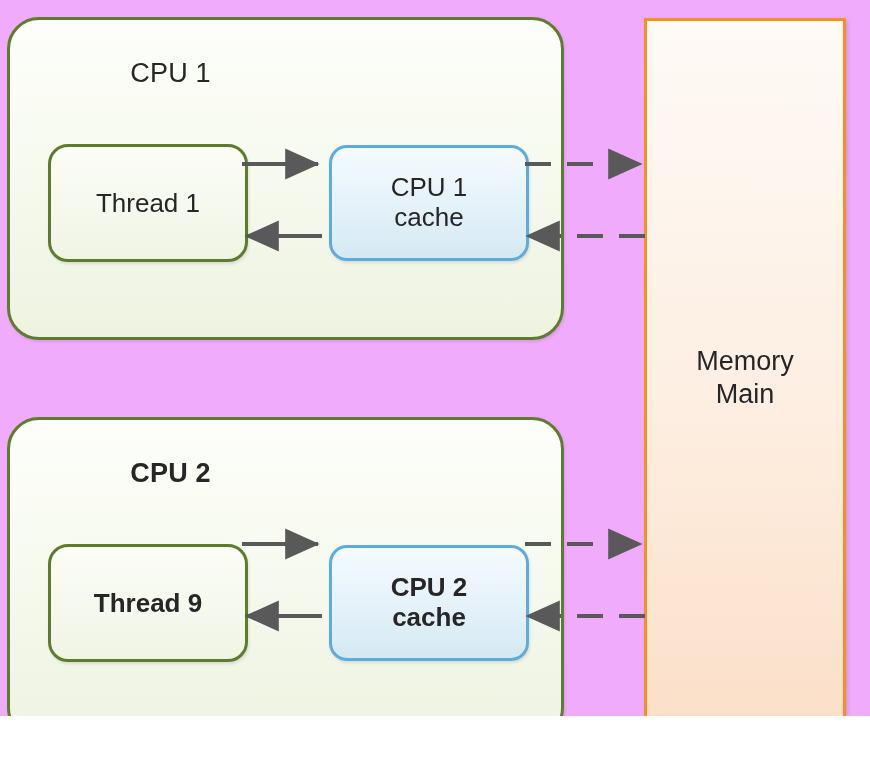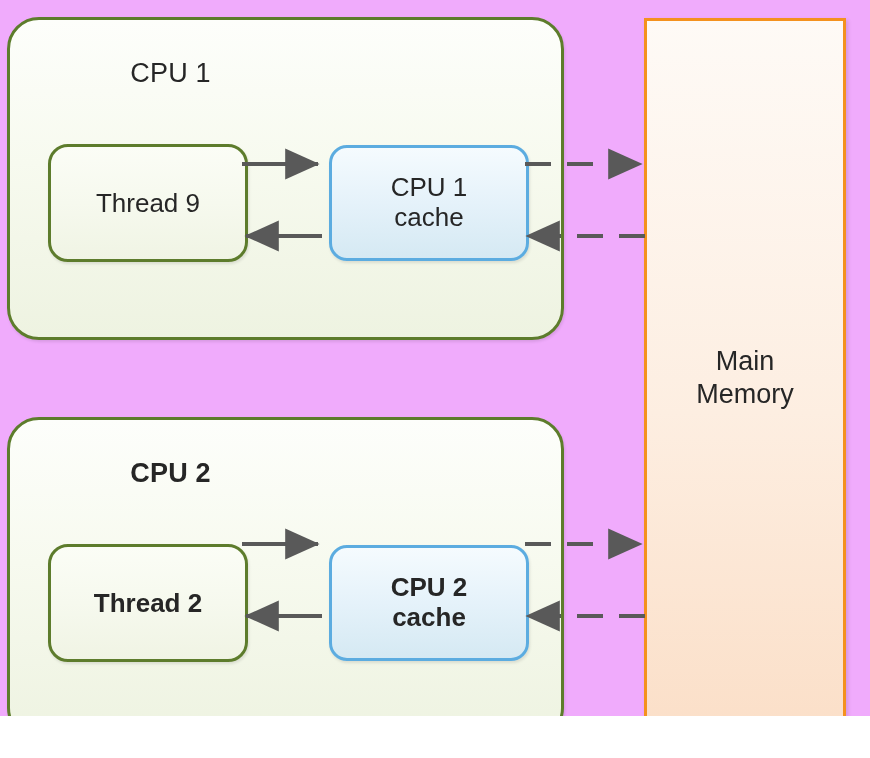--- a/index.html
+++ b/index.html
@@ -130,48 +130,48 @@
 <body>
 
 <div id="canvas">
 
   <div class="cpu-container" id="cpu1-container">
     <div class="cpu-title">
       <span class="title-inner">CPU 1</span>
     </div>
 
     <div class="thread-box">
-      <span class="thread-label">Thread 9</span>
+      <span class="thread-label">Thread 1</span>
     </div>
 
     <div class="cache-box">
       <span class="cache-label">CPU 1</span>
       <span class="cache-label">cache</span>
     </div>
   </div>
 
   <div class="cpu-container" id="cpu2-container">
     <div class="cpu-title">
       <span class="title-inner">CPU 2</span>
     </div>
 
     <div class="thread-box">
-      <span class="thread-label">Thread 2</span>
+      <span class="thread-label">Thread 9</span>
     </div>
 
     <div class="cache-box">
       <span class="cache-label">CPU 2</span>
       <span class="cache-label">cache</span>
     </div>
   </div>
 
   <div id="main-memory">
     <div class="mem-label">
+      <div>Memory</div>
       <div>Main</div>
-      <div>Memory</div>
     </div>
   </div>
 
   <svg id="arrow-layer" width="870" height="758" viewBox="0 0 870 758" xmlns="http://www.w3.org/2000/svg">
     <defs>
       <marker id="arrowR" markerWidth="9" markerHeight="9" refX="8.2" refY="4.5" orient="auto" markerUnits="strokeWidth">
         <path d="M0,0.6 L8.6,4.5 L0,8.4 z" fill="#595959"></path>
       </marker>
       <marker id="arrowL" markerWidth="9" markerHeight="9" refX="8.2" refY="4.5" orient="auto" markerUnits="strokeWidth">
         <path d="M0,0.6 L8.6,4.5 L0,8.4 z" fill="#595959"></path>

